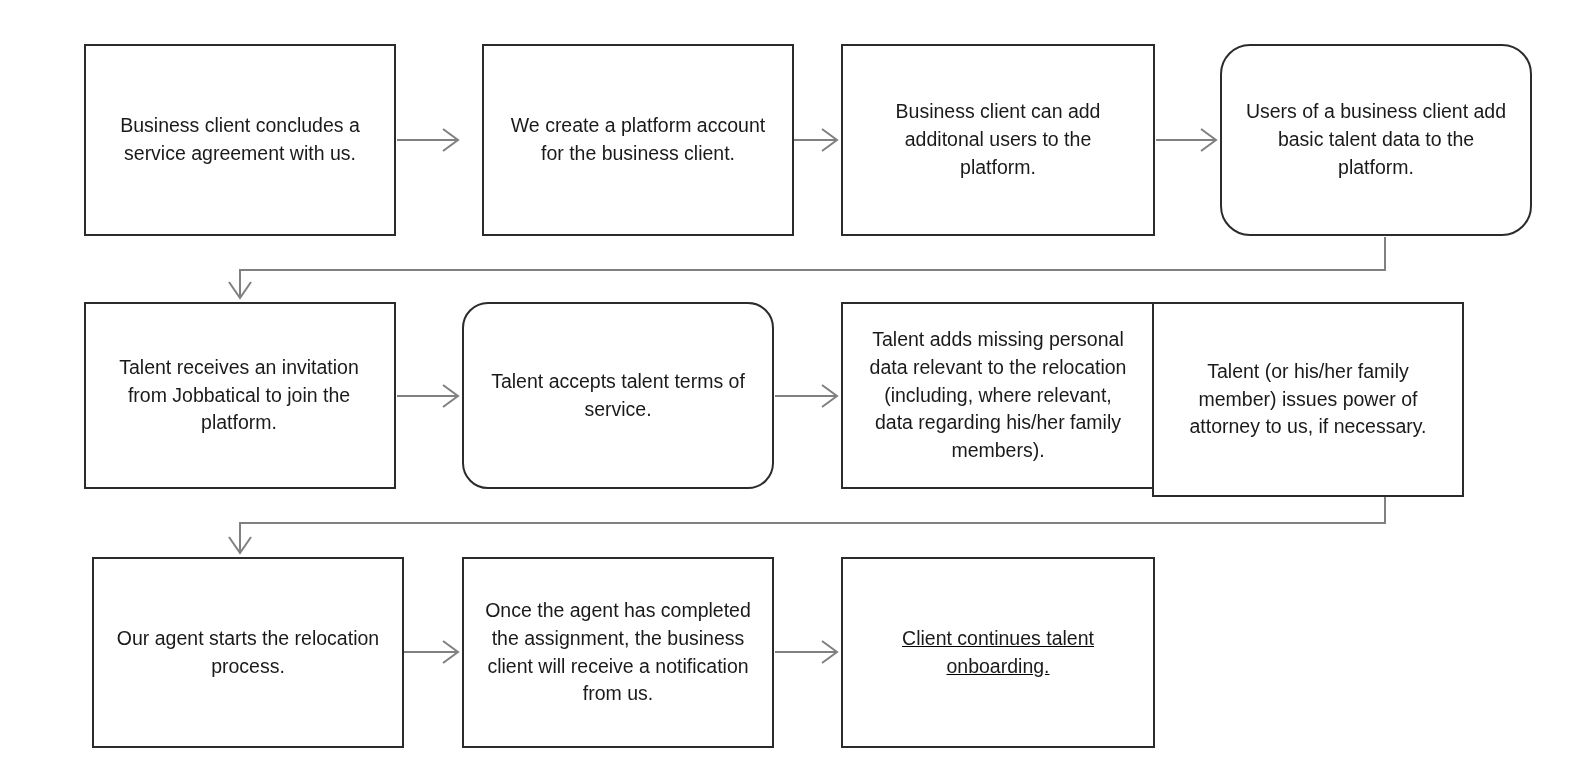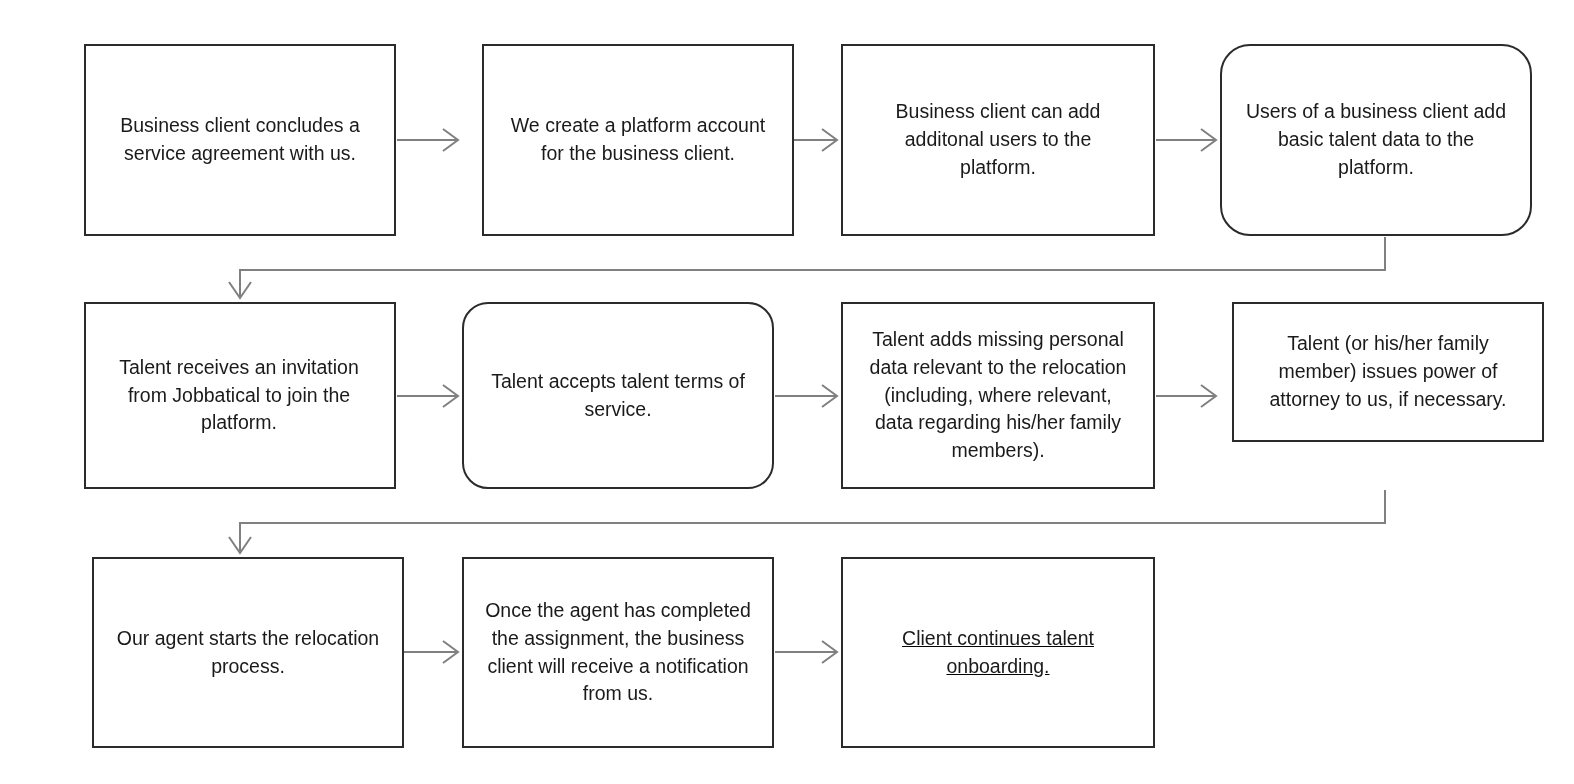--- a/index.html
+++ b/index.html
@@ -126,21 +126,21 @@
     <span class="node-label">Talent accepts talent terms of
 service.</span>
   </div>
   <div class="node" style="left:841px; top:302px; width:314px; height:187px;">
     <span class="node-label">Talent adds missing personal
 data relevant to the relocation
 (including, where relevant,
 data regarding his/her family
 members).</span>
   </div>
-  <div class="node" style="left:1232px; top:302px; width:312px; height:140px;">
+  <div class="node" style="left:1152px; top:302px; width:312px; height:195px;">
     <span class="node-label">Talent (or his/her family
 member) issues power of
 attorney to us, if necessary.</span>
   </div>
 
   <div class="node" style="left:92px; top:557px; width:312px; height:191px;">
     <span class="node-label">Our agent starts the relocation
 process.</span>
   </div>
   <div class="node" style="left:462px; top:557px; width:312px; height:191px;">

